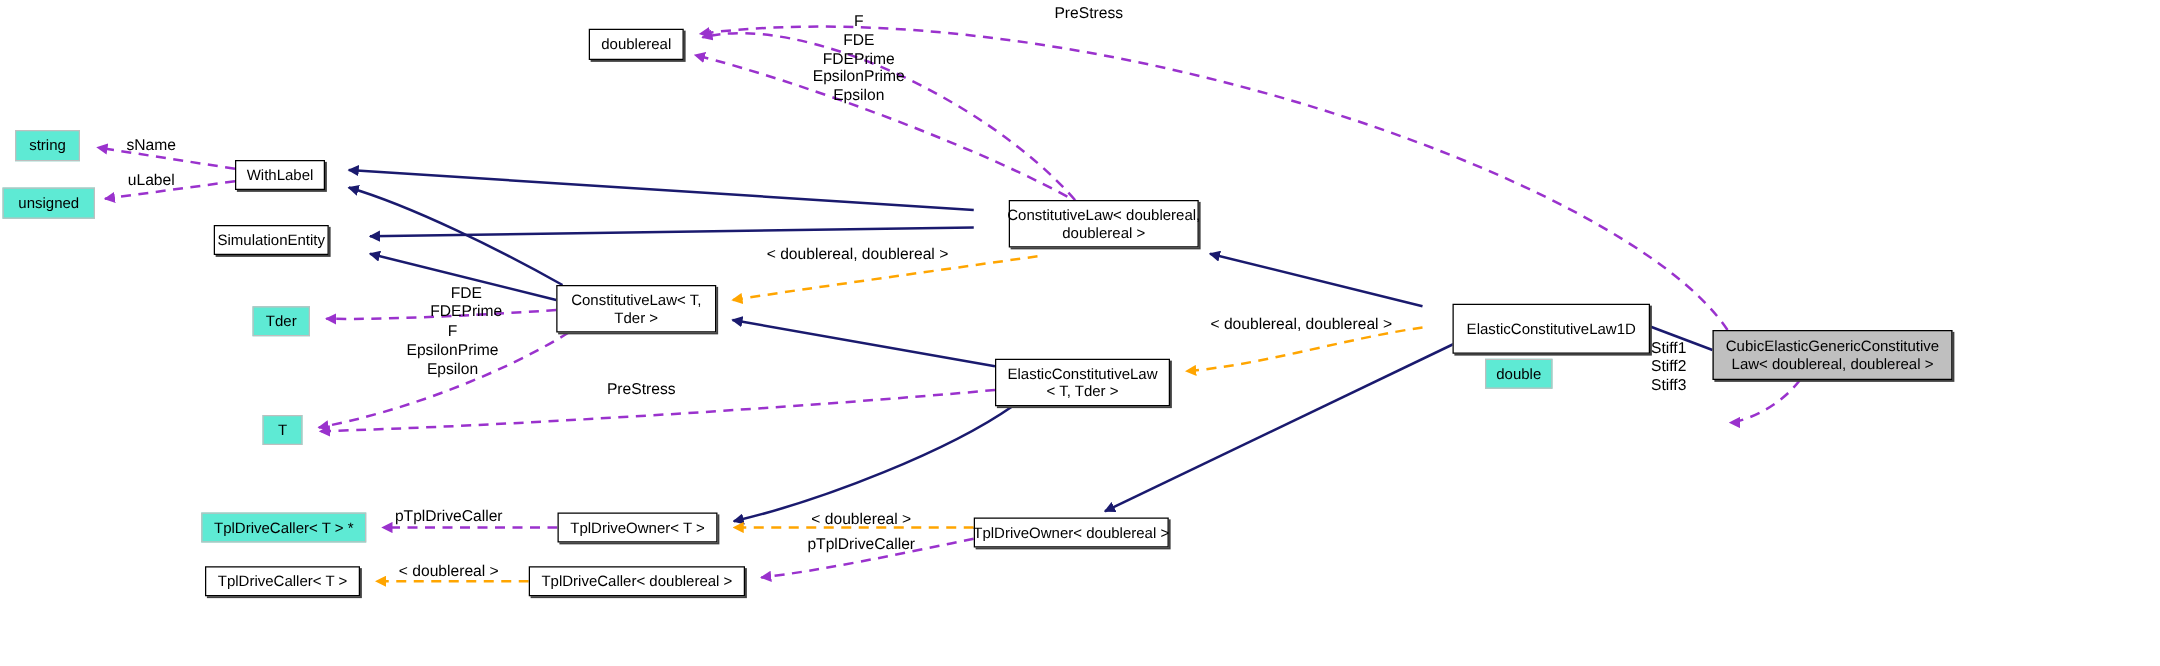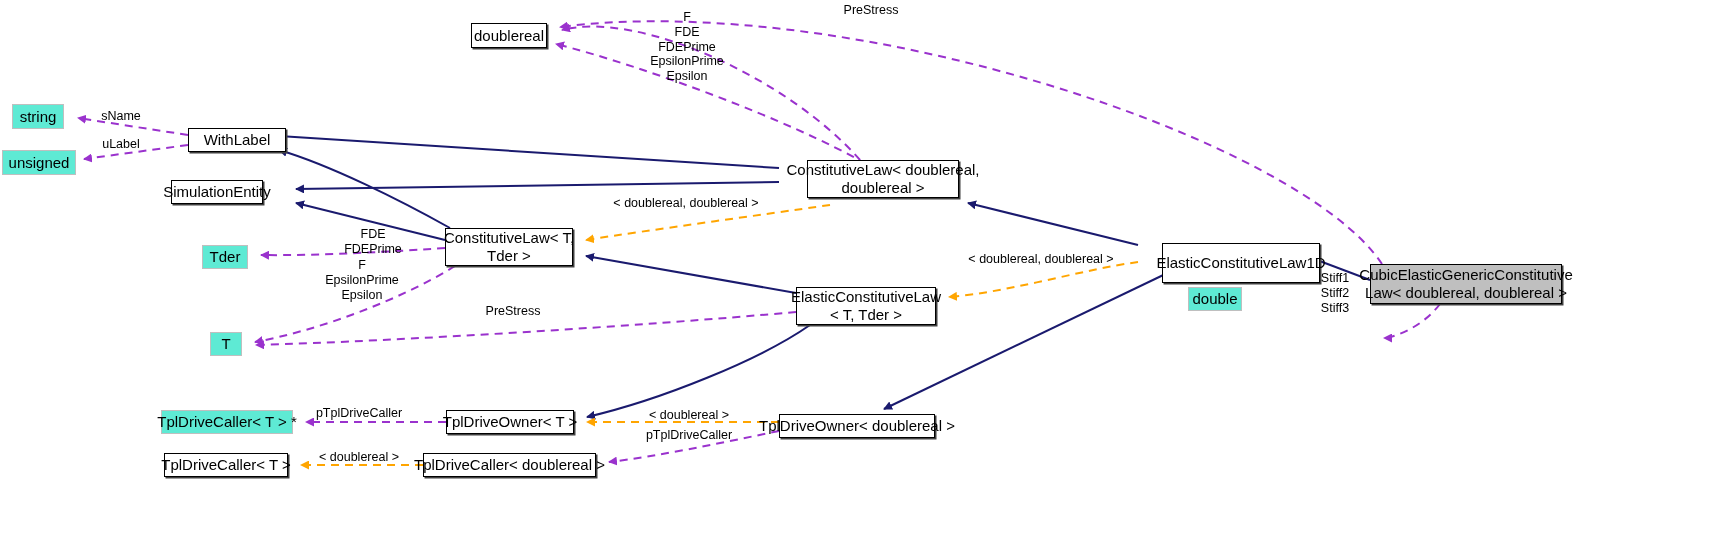--- a/index.html
+++ b/index.html
@@ -23,21 +23,21 @@
     height: 533px;
   }
   .node-box {
     position: absolute;
     box-sizing: border-box;
     display: flex;
     align-items: center;
     justify-content: center;
     text-align: center;
     line-height: 1.18;
-    font-size: 15px;
+    font-size: 12px;
     color: #000000;
     background: #ffffff;
     white-space: pre;
   }
   .node-solid {
     border: 1px solid #000000;
     box-shadow: 1.5px 1.5px 0 0 #404040;
   }
   .node-light {
     border: 1px solid #bfbfbf;
@@ -107,21 +107,21 @@
       <path d="M 1138,262 C 1080,270 1010,292 949,297"></path>
       <path d="M 779,422 L 587,422"></path>
       <path d="M 423,465 L 301,465"></path>
     </g>
   </svg>
 
   <div class="node-box node-light" style="left:12px;top:104px;width:52px;height:25px;">string</div>
 
   <div class="node-box node-light" style="left:2px;top:150px;width:74px;height:25px;">unsigned</div>
 
-  <div class="node-box node-solid" style="left:188px;top:128px;width:98px;height:24px;text-align:center;">WithLabel</div>
+  <div class="node-box node-solid" style="left:188px;top:128px;width:72px;height:24px;text-align:center;">WithLabel</div>
 
   <div class="node-box node-solid" style="left:171px;top:180px;width:92px;height:24px;">SimulationEntity</div>
 
   <div class="node-box node-solid" style="left:471px;top:23px;width:76px;height:25px;">doublereal</div>
 
   <div class="node-box node-light" style="left:202px;top:245px;width:46px;height:24px;">Tder</div>
 
   <div class="node-box node-light" style="left:210px;top:332px;width:32px;height:24px;">T</div>
 
   <div class="node-box node-solid" style="left:779px;top:160px;width:152px;height:38px;margin-left:28px;">ConstitutiveLaw&lt; doublereal,

